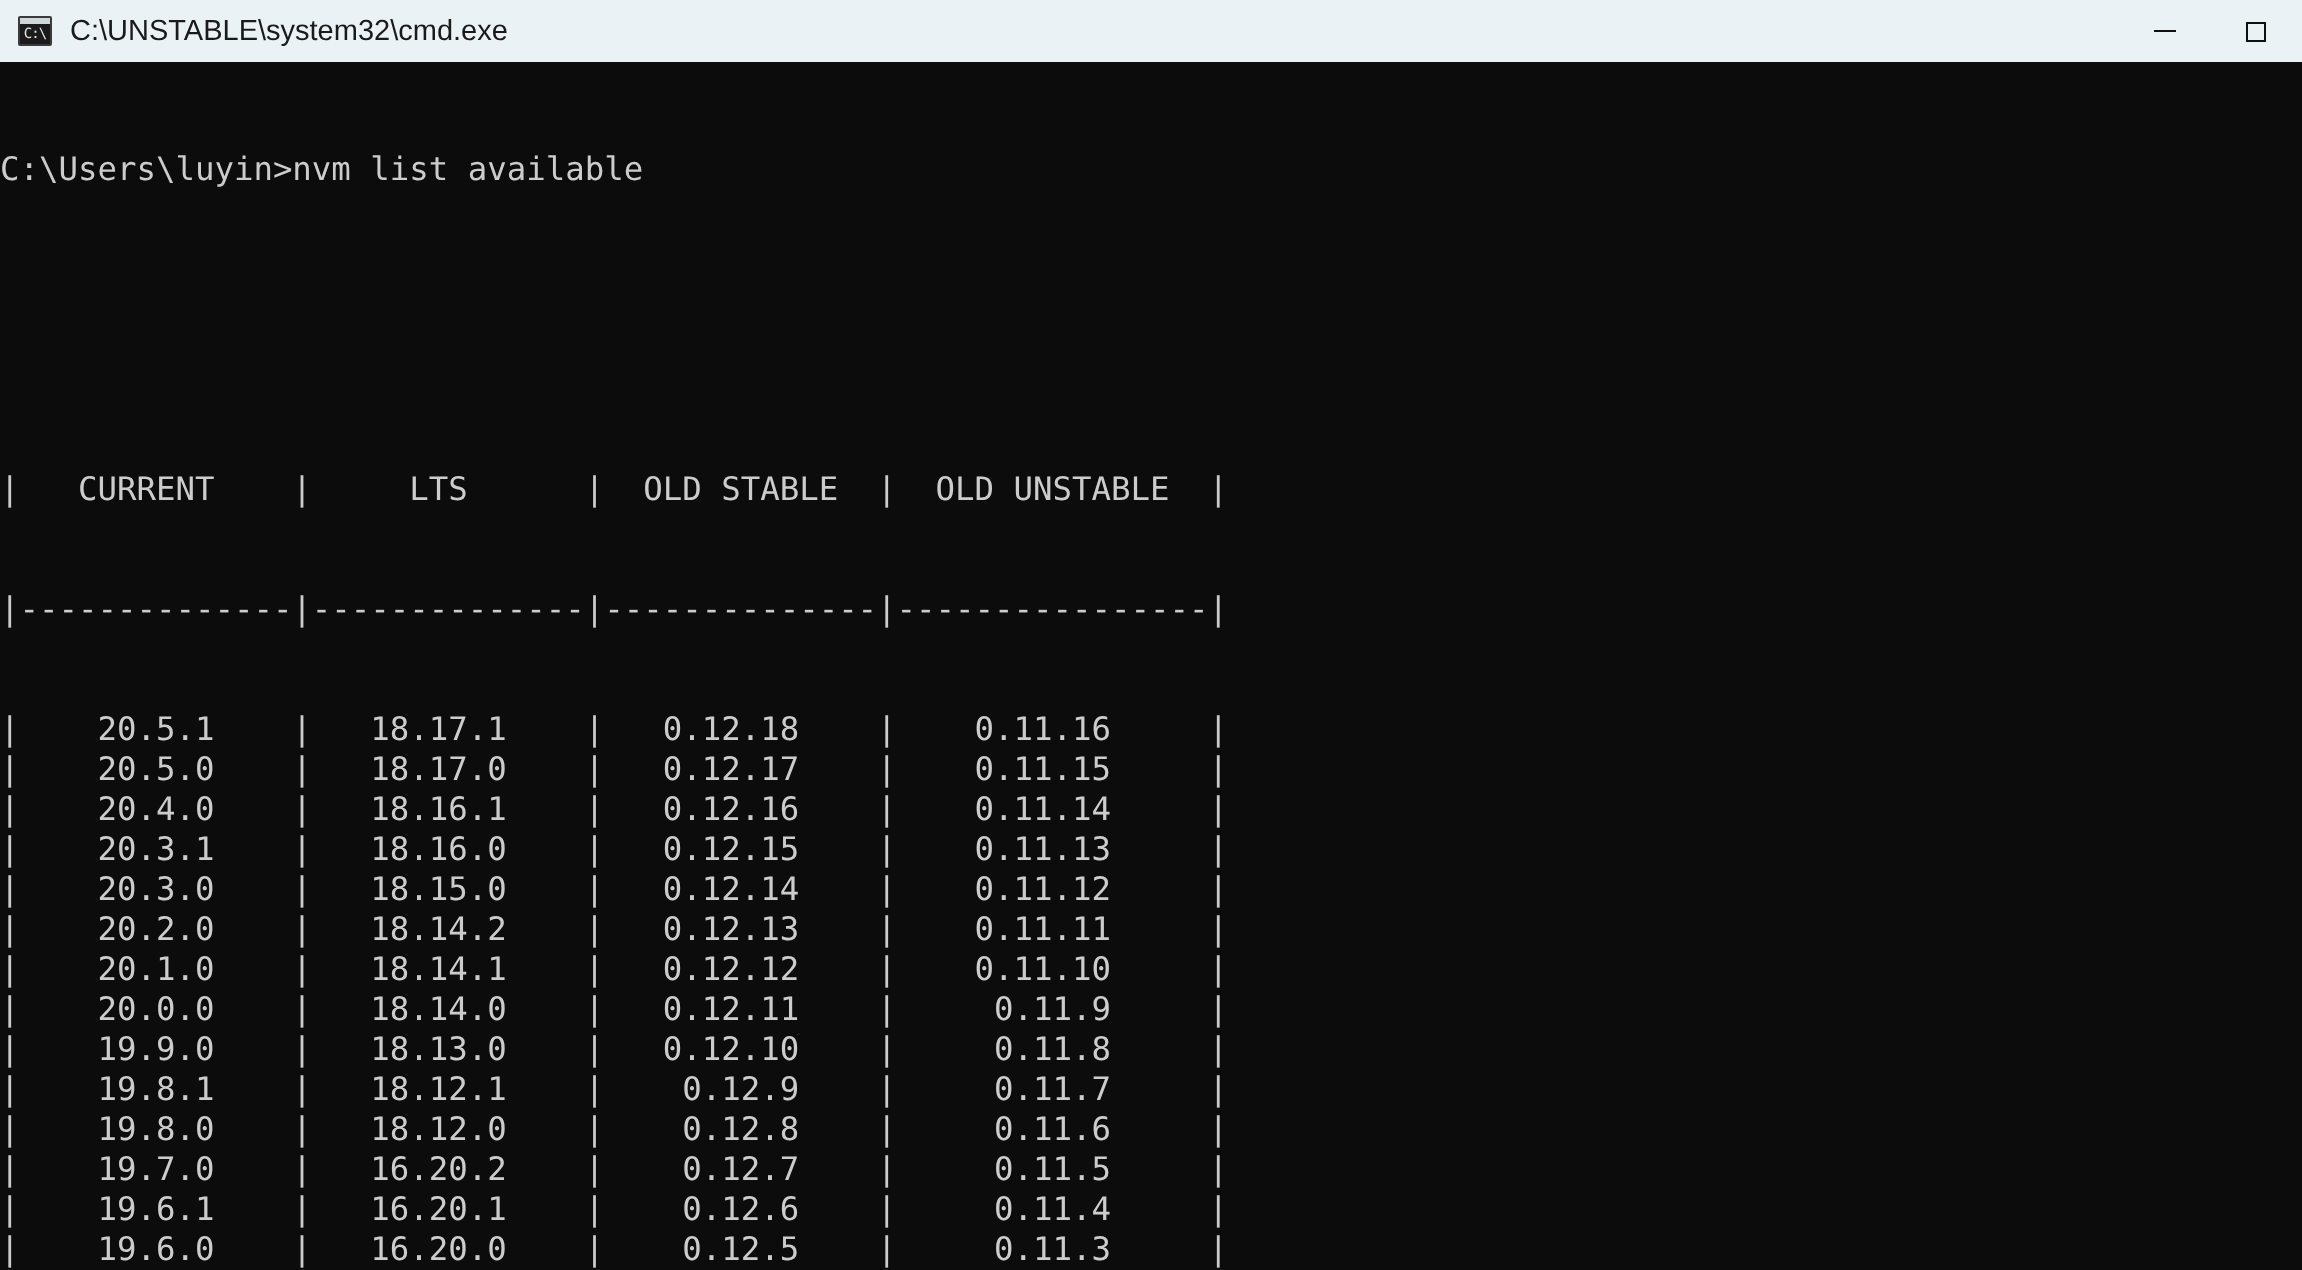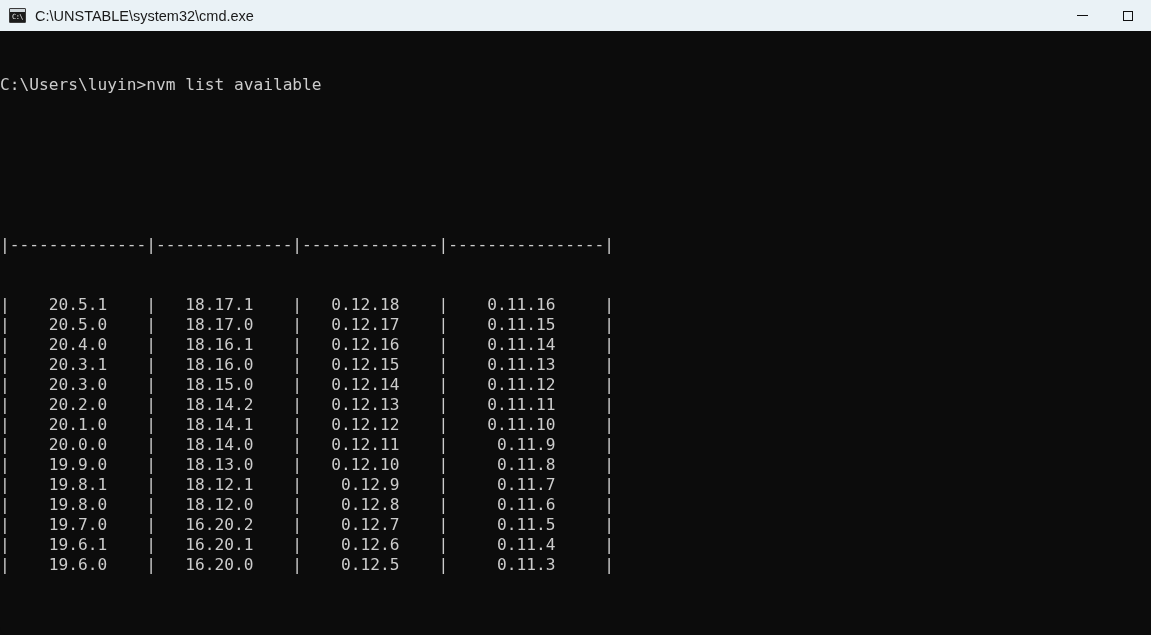--- a/index.html
+++ b/index.html
@@ -159,20 +159,21 @@
       <button class="win-btn">
         <span class="glyph-max"></span>
       </button>
     </div>
   </div>
 
   <div class="console">
     <div class="line">C:\Users\luyin&gt;nvm list available</div>
     <div class="blank"></div>
     <div class="tbl">
+      <div class="line">|   CURRENT    |     LTS      |  OLD STABLE  |  OLD UNSTABLE  |</div>
       <div class="line">|--------------|--------------|--------------|----------------|</div>
       <div id="table-body"><div class="line">|    20.5.1    |   18.17.1    |   0.12.18    |    0.11.16     |</div><div class="line">|    20.5.0    |   18.17.0    |   0.12.17    |    0.11.15     |</div><div class="line">|    20.4.0    |   18.16.1    |   0.12.16    |    0.11.14     |</div><div class="line">|    20.3.1    |   18.16.0    |   0.12.15    |    0.11.13     |</div><div class="line">|    20.3.0    |   18.15.0    |   0.12.14    |    0.11.12     |</div><div class="line">|    20.2.0    |   18.14.2    |   0.12.13    |    0.11.11     |</div><div class="line">|    20.1.0    |   18.14.1    |   0.12.12    |    0.11.10     |</div><div class="line">|    20.0.0    |   18.14.0    |   0.12.11    |     0.11.9     |</div><div class="line">|    19.9.0    |   18.13.0    |   0.12.10    |     0.11.8     |</div><div class="line">|    19.8.1    |   18.12.1    |    0.12.9    |     0.11.7     |</div><div class="line">|    19.8.0    |   18.12.0    |    0.12.8    |     0.11.6     |</div><div class="line">|    19.7.0    |   16.20.2    |    0.12.7    |     0.11.5     |</div><div class="line">|    19.6.1    |   16.20.1    |    0.12.6    |     0.11.4     |</div><div class="line">|    19.6.0    |   16.20.0    |    0.12.5    |     0.11.3     |</div></div>
     </div>
     
     
     
     
   </div>
 
 </div>

